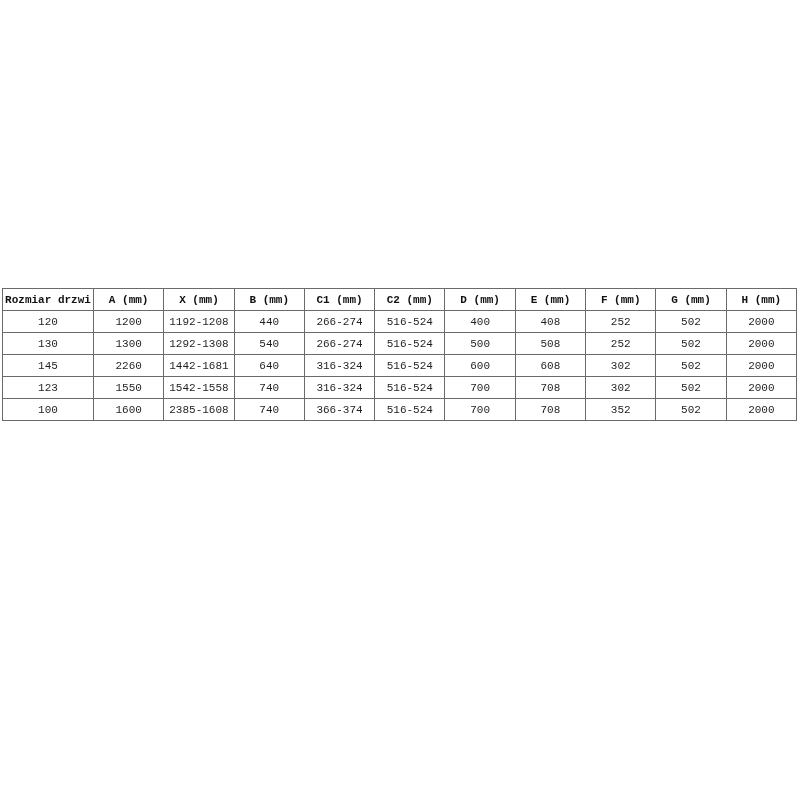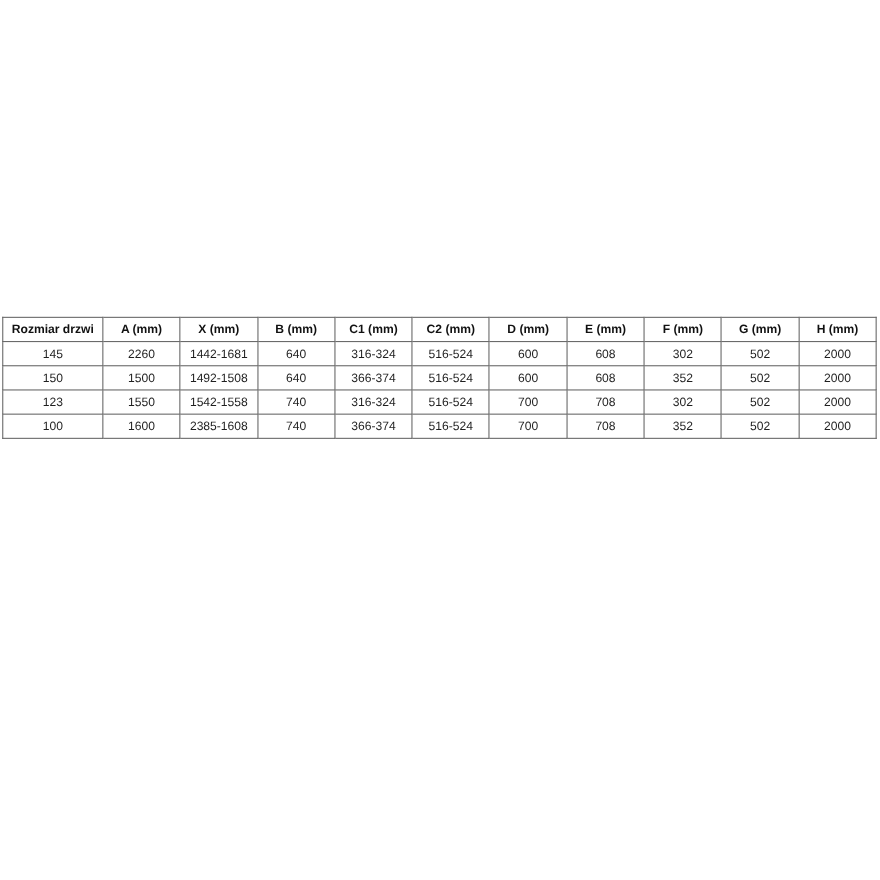--- a/index.html
+++ b/index.html
@@ -14,21 +14,21 @@
     overflow: hidden;
     font-family: "Liberation Sans", sans-serif;
   }
   table.spec-table {
     position: absolute;
     left: 2px;
     top: 288px;
     width: 795px;
     border-collapse: collapse;
     table-layout: fixed;
-    font-family: Liberation Sans, sans-serif;
+    font-family: Liberation Mono, monospace;
     font-size: 11px;
     color: #1f1f1f;
   }
   table.spec-table th,
   table.spec-table td {
     border: 1px solid #6a6a6a;
     text-align: center;
     vertical-align: middle;
     height: 21px;
     padding: 0 2px;
@@ -59,42 +59,55 @@
         <th>C2 (mm)</th>
         <th>D (mm)</th>
         <th>E (mm)</th>
         <th>F (mm)</th>
         <th>G (mm)</th>
         <th>H (mm)</th>
       </tr>
   </thead>
   <tbody>
       <tr>
+        <td>120</td>
+        <td>1200</td>
+        <td>1192-1208</td>
+        <td>440</td>
+        <td>266-274</td>
+        <td>516-524</td>
+        <td>400</td>
+        <td>408</td>
+        <td>252</td>
+        <td>502</td>
+        <td>2000</td>
+      </tr>
+      <tr>
+        <td>130</td>
+        <td>1300</td>
+        <td>1292-1308</td>
+        <td>540</td>
+        <td>266-274</td>
+        <td>516-524</td>
+        <td>500</td>
+        <td>508</td>
+        <td>252</td>
+        <td>502</td>
+        <td>2000</td>
+      </tr>
+      <tr>
         <td>145</td>
         <td>2260</td>
         <td>1442-1681</td>
         <td>640</td>
         <td>316-324</td>
         <td>516-524</td>
         <td>600</td>
         <td>608</td>
         <td>302</td>
-        <td>502</td>
-        <td>2000</td>
-      </tr>
-      <tr>
-        <td>150</td>
-        <td>1500</td>
-        <td>1492-1508</td>
-        <td>640</td>
-        <td>366-374</td>
-        <td>516-524</td>
-        <td>600</td>
-        <td>608</td>
-        <td>352</td>
         <td>502</td>
         <td>2000</td>
       </tr>
       <tr>
         <td>123</td>
         <td>1550</td>
         <td>1542-1558</td>
         <td>740</td>
         <td>316-324</td>
         <td>516-524</td>

